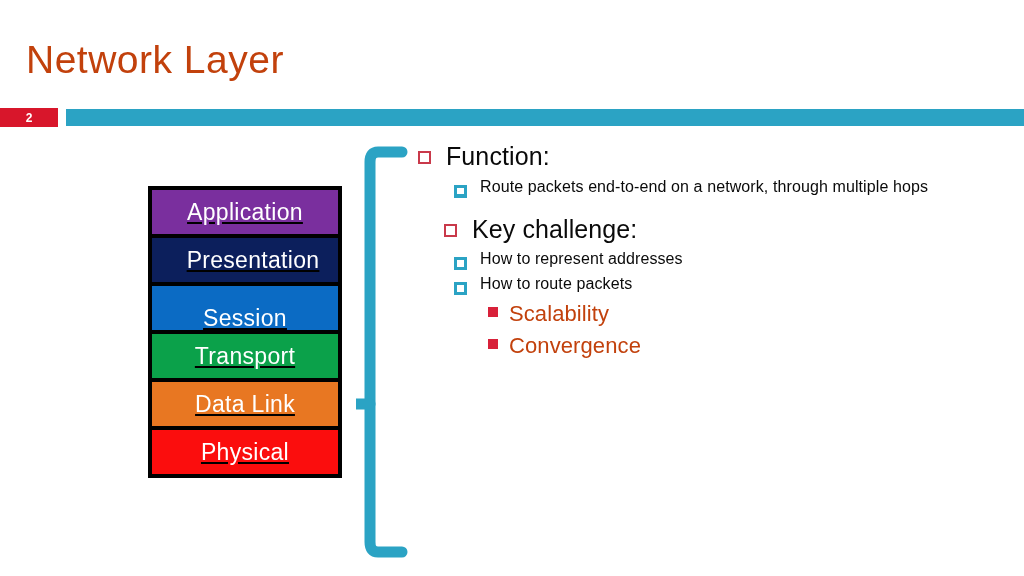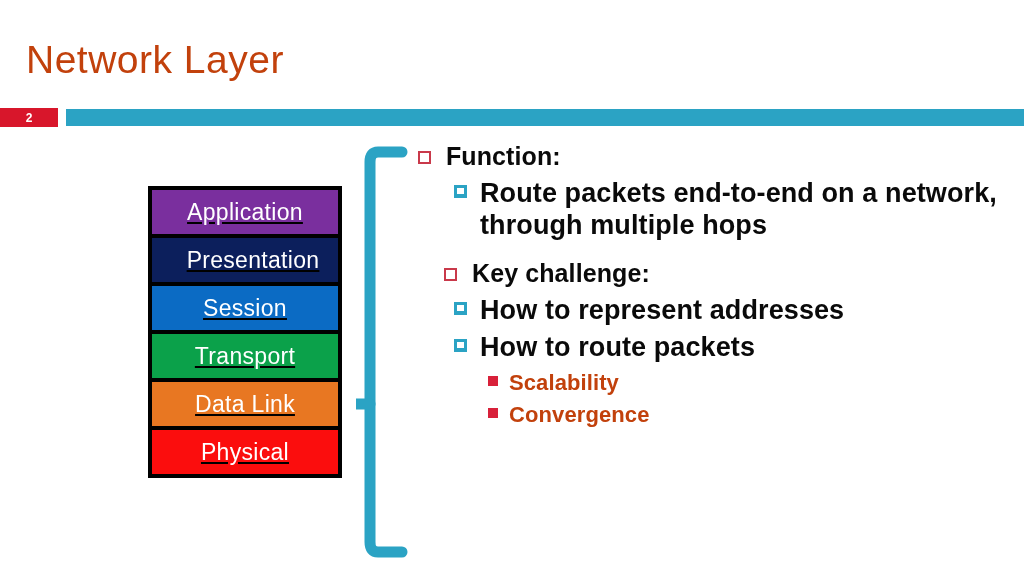--- a/index.html
+++ b/index.html
@@ -100,37 +100,36 @@
   .body {
     position: absolute;
     left: 418px;
     top: 142px;
     width: 580px;
   }
 
   .bl {
     display: flex;
     align-items: flex-start;
-    font-weight: bold;
   }
 
   
   .lvl1 { margin-left: 0px; margin-top: 0px; }
   .lvl1 .txt {
     font-size: 25px;
     color: #0a0a0a;
     line-height: 1.18;
     letter-spacing: 0.1px;
   }
   .lvl1 + .lvl2 { margin-top: 5px; }
 
   
   .lvl2 { margin-left: 36px; margin-top: 4px; }
   .lvl2 .txt {
-    font-size: 27px;
+    font-size: 16px;
     color: #0a0a0a;
     line-height: 1.22;
     letter-spacing: 0.1px;
   }
 
   
   .lvl3 { margin-left: 70px; margin-top: 6px; }
   .lvl3 .txt {
     font-size: 22px;
     color: #c2410c;
@@ -185,21 +184,21 @@
     <div class="rule-bar"></div>
   </div>
 
   <div class="stack" id="stack">
       <div class="layer" style="background: rgb(122, 47, 158);">
         <span>Application</span>
       </div>
       <div class="layer" style="background: rgb(12, 31, 92); padding-left: 16px;">
         <span>Presentation</span>
       </div>
-      <div class="layer" style="background: rgb(11, 107, 196);">
+      <div class="layer" style="background: rgb(11, 107, 196); align-items: flex-end;">
         <span>Session</span>
       </div>
       <div class="layer" style="background: rgb(11, 161, 74);">
         <span>Transport</span>
       </div>
       <div class="layer" style="background: rgb(232, 119, 34);">
         <span>Data Link</span>
       </div>
       <div class="layer" style="background: rgb(251, 13, 13);">
         <span>Physical</span>

